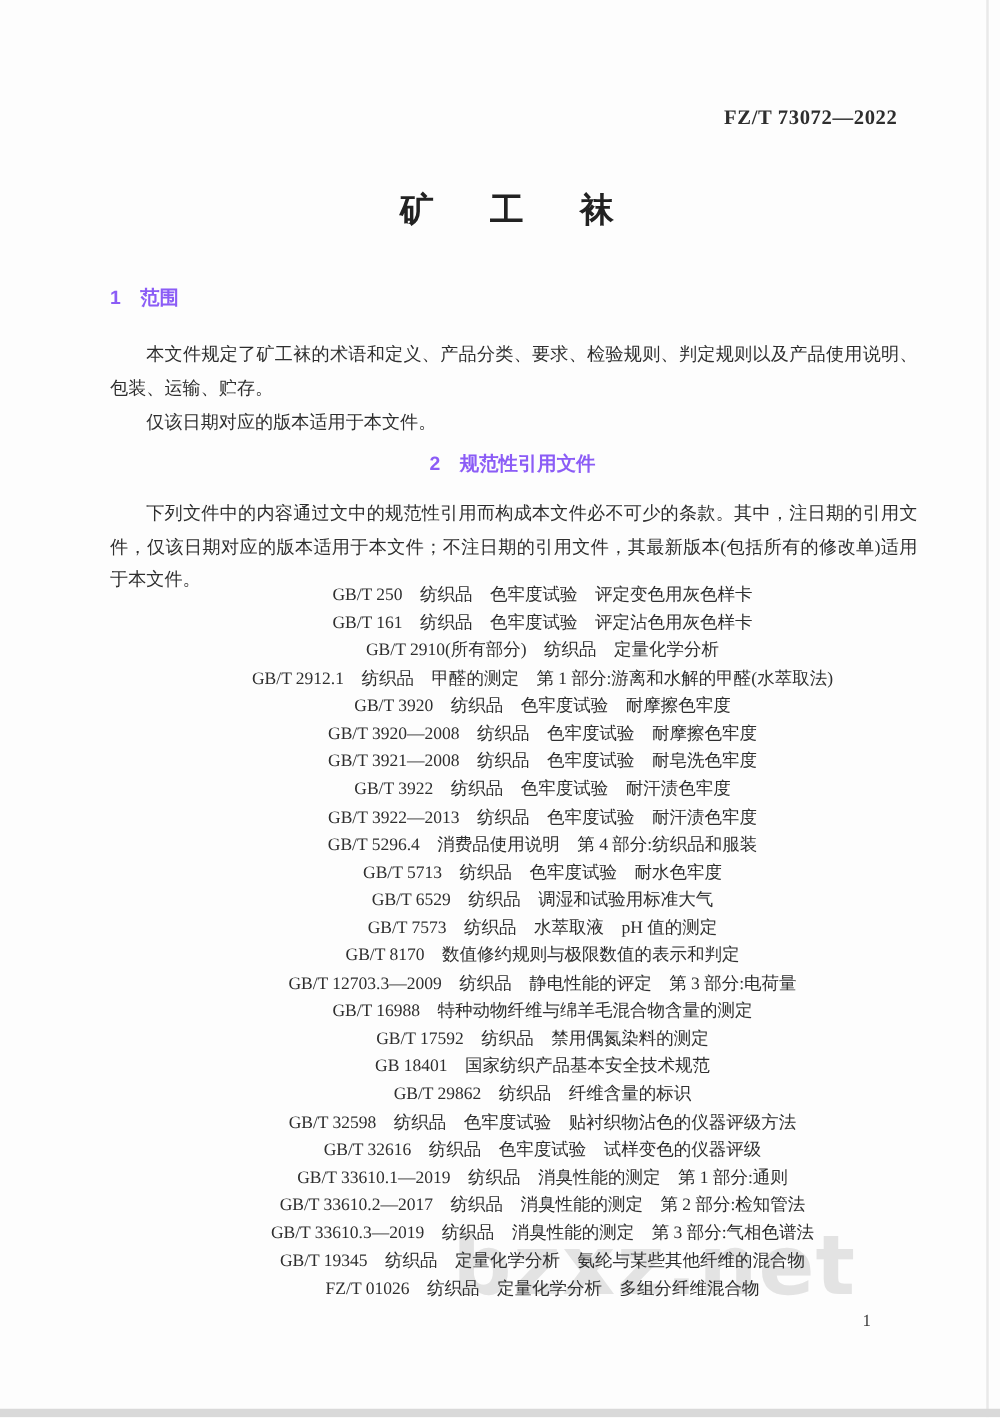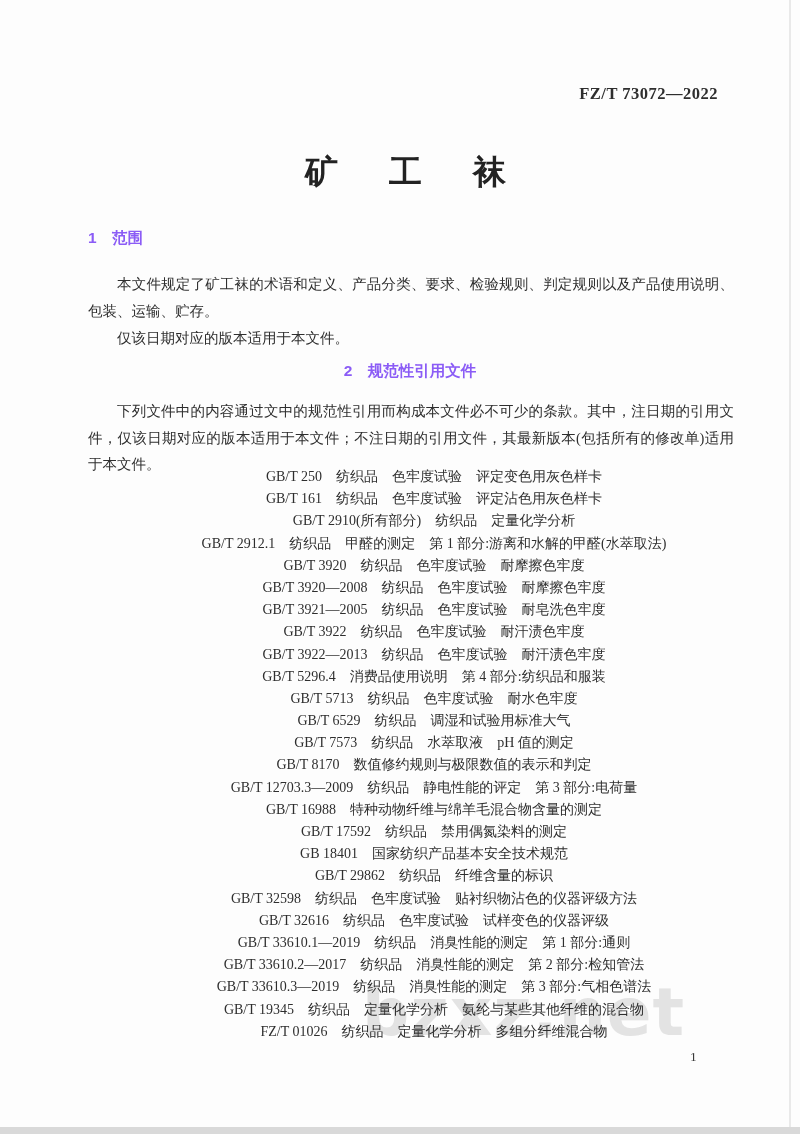--- a/index.html
+++ b/index.html
@@ -58,21 +58,21 @@
     z-index: 1;
   }
   .doc-title {
     position: absolute;
     top: 150px;
     left: 88px;
     width: 644px;
     text-align: center;
     font-family: "Liberation Sans", sans-serif;
     font-weight: bold;
-    font-size: 33px;
+    font-size: 27px;
     letter-spacing: 9px;
     color: #222;
     z-index: 1;
   }
   .sec-heading {
     position: absolute;
     left: 88px;
     width: 644px;
     font-family: "Liberation Sans", sans-serif;
     font-weight: bold;
@@ -139,21 +139,21 @@
 
   <div class="para sec2-p1">下列文件中的内容通过文中的规范性引用而构成本文件必不可少的条款。其中，注日期的引用文件，仅该日期对应的版本适用于本文件；不注日期的引用文件，其最新版本(包括所有的修改单)适用于本文件。</div>
 
   <div class="ref-list">
       <div class="ref-item">GB/T 250　纺织品　色牢度试验　评定变色用灰色样卡</div>
       <div class="ref-item">GB/T 161　纺织品　色牢度试验　评定沾色用灰色样卡</div>
       <div class="ref-item">GB/T 2910(所有部分)　纺织品　定量化学分析</div>
       <div class="ref-item">GB/T 2912.1　纺织品　甲醛的测定　第 1 部分:游离和水解的甲醛(水萃取法)</div>
       <div class="ref-item">GB/T 3920　纺织品　色牢度试验　耐摩擦色牢度</div>
       <div class="ref-item">GB/T 3920—2008　纺织品　色牢度试验　耐摩擦色牢度</div>
-      <div class="ref-item">GB/T 3921—2005　纺织品　色牢度试验　耐皂洗色牢度</div>
+      <div class="ref-item">GB/T 3921—2008　纺织品　色牢度试验　耐皂洗色牢度</div>
       <div class="ref-item">GB/T 3922　纺织品　色牢度试验　耐汗渍色牢度</div>
       <div class="ref-item">GB/T 3922—2013　纺织品　色牢度试验　耐汗渍色牢度</div>
       <div class="ref-item">GB/T 5296.4　消费品使用说明　第 4 部分:纺织品和服装</div>
       <div class="ref-item">GB/T 5713　纺织品　色牢度试验　耐水色牢度</div>
       <div class="ref-item">GB/T 6529　纺织品　调湿和试验用标准大气</div>
       <div class="ref-item">GB/T 7573　纺织品　水萃取液　pH 值的测定</div>
       <div class="ref-item">GB/T 8170　数值修约规则与极限数值的表示和判定</div>
       <div class="ref-item">GB/T 12703.3—2009　纺织品　静电性能的评定　第 3 部分:电荷量</div>
       <div class="ref-item">GB/T 16988　特种动物纤维与绵羊毛混合物含量的测定</div>
       <div class="ref-item">GB/T 17592　纺织品　禁用偶氮染料的测定</div>

